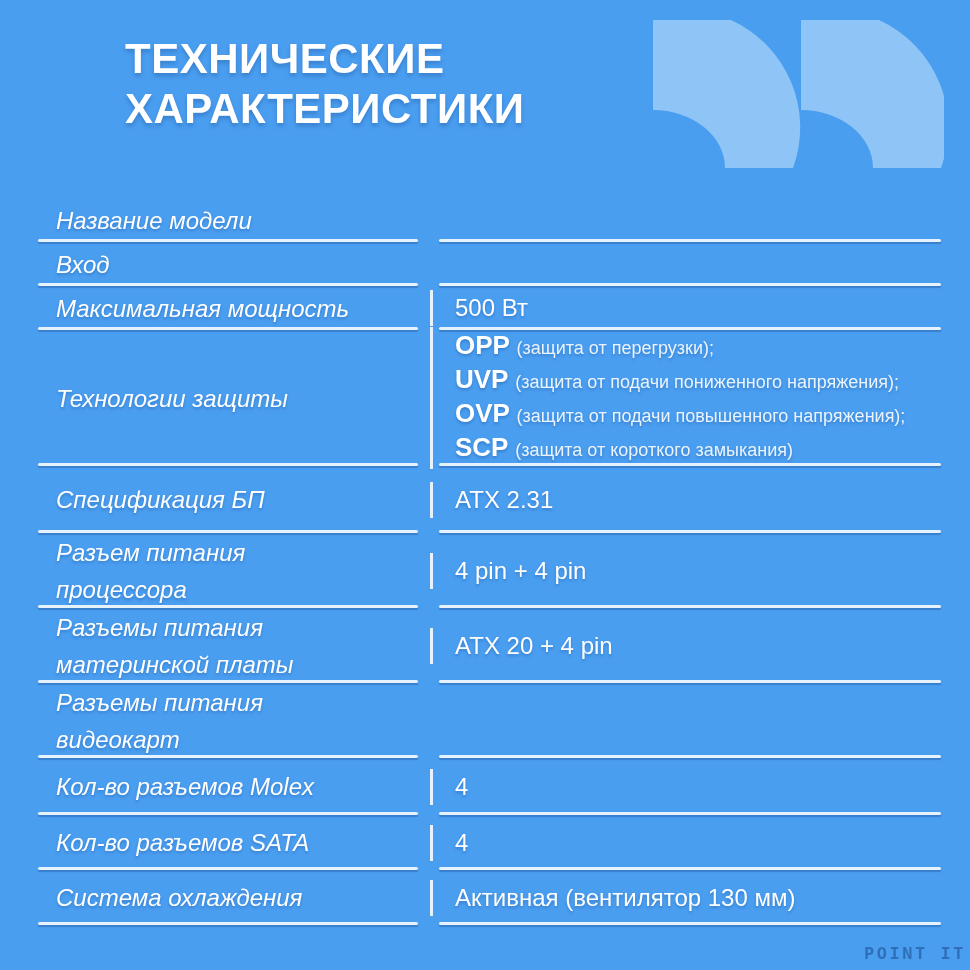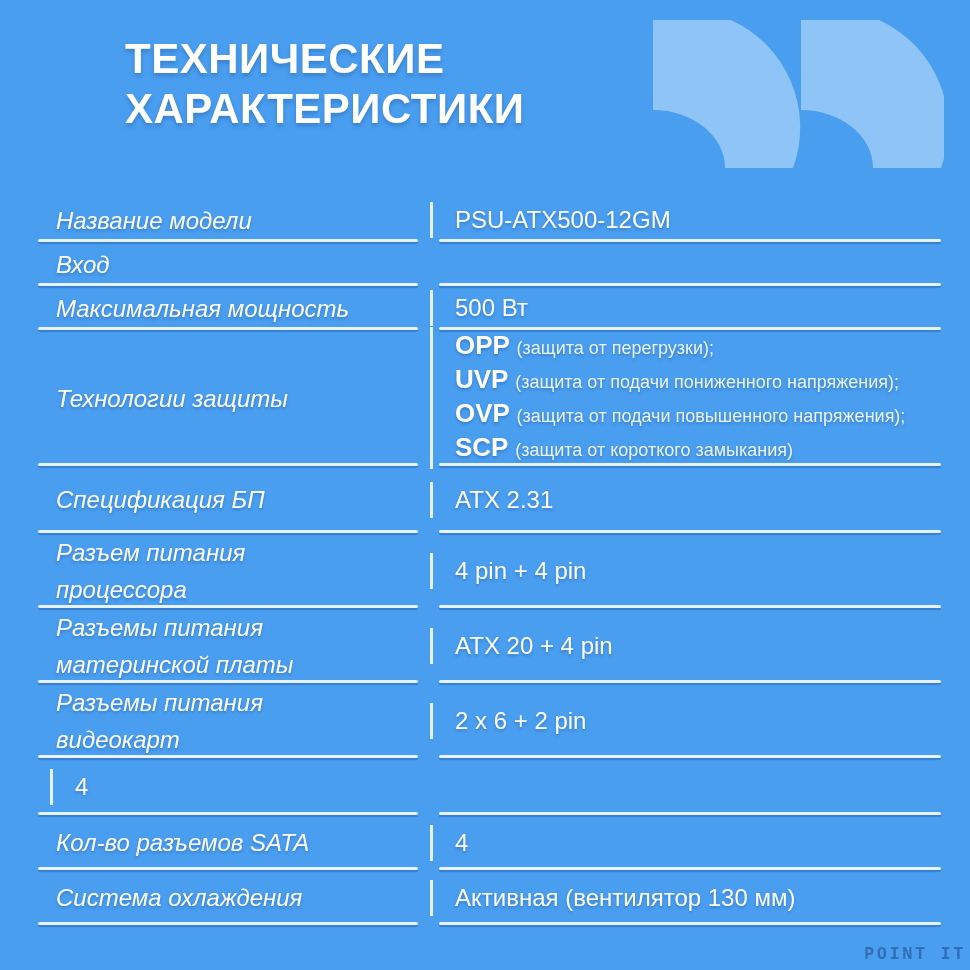--- a/index.html
+++ b/index.html
@@ -69,21 +69,20 @@
 
   <svg class="quotes" width="291" height="150" viewBox="0 0 291 150" aria-hidden="true">
     <path d="M0,0 H78 A118,118 0 0 1 140,148 H72 A72,58 0 0 0 0,90 Z" fill="#8fc4f6"></path>
     <path d="M0,0 H78 A118,118 0 0 1 140,148 H72 A72,58 0 0 0 0,90 Z" fill="#8fc4f6" transform="translate(148,0)"></path>
   </svg>
 
   <div class="spec-table">
 
     <div class="row r44">
       <div class="lbl">Название модели</div>
-      <div class="val-box">PSU-ATX500-12GM</div>
       <div class="hl hl-left"></div>
       <div class="hl hl-right"></div>
     </div>
 
     <div class="row r44">
       <div class="lbl">Вход</div>
       <div class="hl hl-left"></div>
       <div class="hl hl-right"></div>
     </div>
 
@@ -137,26 +136,26 @@
       <div class="lbl">Разъемы питания
 материнской платы</div>
       <div class="val-box">ATX 20 + 4 pin</div>
       <div class="hl hl-left"></div>
       <div class="hl hl-right"></div>
     </div>
 
     <div class="row r75">
       <div class="lbl">Разъемы питания
 видеокарт</div>
-      <div class="val-box">2 x 6 + 2 pin</div>
       <div class="hl hl-left"></div>
       <div class="hl hl-right"></div>
     </div>
 
     <div class="row r57">
+      <div class="lbl">Кол-во разъемов Molex</div>
       <div class="val-box">4</div>
       <div class="hl hl-left"></div>
       <div class="hl hl-right"></div>
     </div>
 
     <div class="row r55">
       <div class="lbl">Кол-во разъемов SATA</div>
       <div class="val-box">4</div>
       <div class="hl hl-left"></div>
       <div class="hl hl-right"></div>

